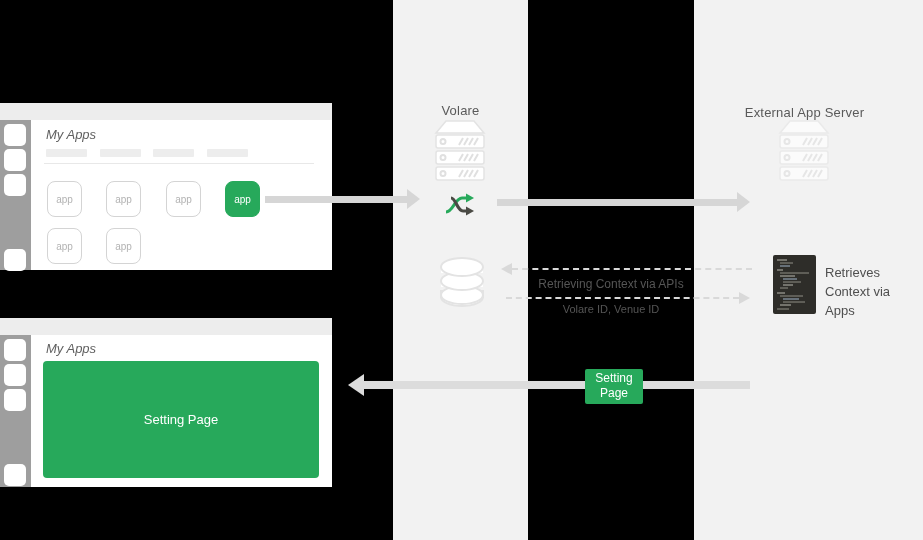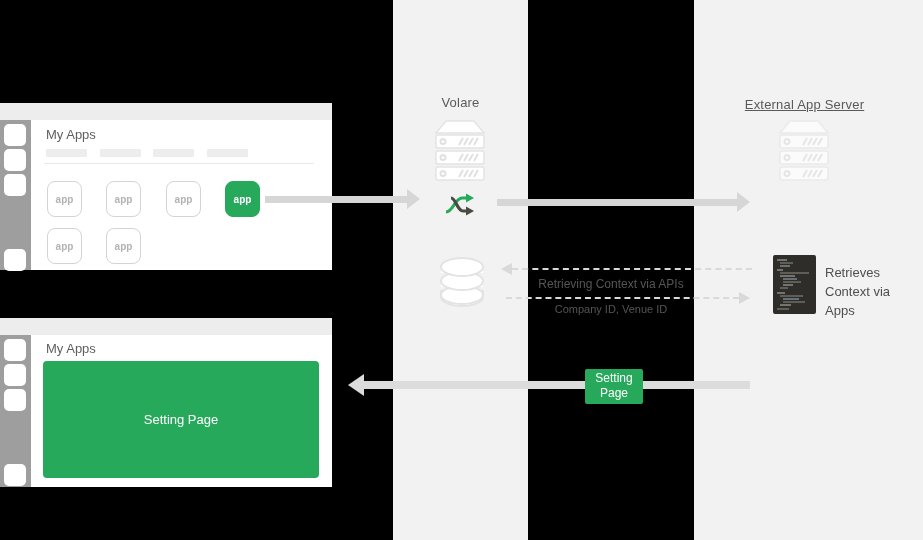--- a/index.html
+++ b/index.html
@@ -17,23 +17,24 @@
   .col { position: absolute; top: 0; height: 540px; background: #f2f2f2; }
   .col-volare   { left: 393px; width: 135px; }
   .col-external { left: 694px; width: 229px; }
 
   .col-label {
     position: absolute;
     font-size: 13px;
     color: #5a5a5a;
     text-align: center;
     letter-spacing: .2px;
+    margin-top: 8px;
   }
   .volare-label   { left: 393px; top: 95px;  width: 135px; }
-  .external-label { left: 690px; top: 97px;  width: 229px; text-decoration: underline; }
+  .external-label { left: 690px; top: 97px;  width: 229px; }
 
   
   .app-window {
     position: absolute;
     left: 0;
     width: 332px;
     background: #fff;
   }
   .win-top { top: 103px; height: 167px; }
   .win-bottom { top: 318px; height: 169px; }
@@ -51,21 +52,21 @@
   .side-square {
     position: absolute; left: 4px;
     width: 22px; height: 22px;
     background: #fff;
     border-radius: 5px;
   }
   .sq1 { top: 4px; } .sq2 { top: 29px; } .sq3 { top: 54px; } .sq4 { top: 129px; }
 
   .win-title {
     position: absolute; left: 46px;
-    font-size: 13px; color: #5f5f5f;
+    font-size: 13px; color: #5f5f5f; font-style: italic;
   }
   .win-top .win-title { top: 24px; }
   .win-bottom .win-title { top: 23px; }
 
   .placeholder-bar {
     position: absolute; top: 46px;
     width: 41px; height: 8px;
     background: #ededed;
     border-radius: 1px;
   }
@@ -80,21 +81,20 @@
   .app-tile {
     position: absolute;
     width: 35px; height: 36px;
     border: 1px solid #d4d4d4;
     border-radius: 8px;
     background: #fff;
     color: #b3b3b3;
     font-size: 10px;
     display: flex; align-items: center; justify-content: center;
     cursor: pointer;
-    font-weight: bold;
   }
   .row1 { top: 78px; } .row2 { top: 125px; }
   .t1 { left: 47px; } .t2 { left: 106px; } .t3 { left: 166px; } .t4 { left: 225px; }
   .app-tile.active {
     background: #27a95b;
     border-color: #27a95b;
     color: #fff;
   }
 
   .setting-page-panel {
@@ -312,21 +312,21 @@
   <div class="head head-right arrow1-head"></div>
 
   <div class="arrow-line arrow2-line"></div>
   <div class="head head-right arrow2-head"></div>
 
   <div class="dash-line dash-top-line"></div>
   <div class="dash-head dash-head-left"></div>
   <div class="gap-label label-retrieving">Retrieving Context via APIs</div>
   <div class="dash-line dash-bottom-line"></div>
   <div class="dash-head dash-head-right"></div>
-  <div class="gap-label label-company">Company ID, Venue ID</div>
+  <div class="gap-label label-company">Volare ID, Venue ID</div>
 
   <div class="note note-retrieves">Retrieves Context via Apps</div>
 
   <div class="arrow-line arrow3-line"></div>
   <div class="head head-left arrow3-head"></div>
   <div class="setting-badge">Setting Page</div>
 
 </div>
 
 </body></html>

